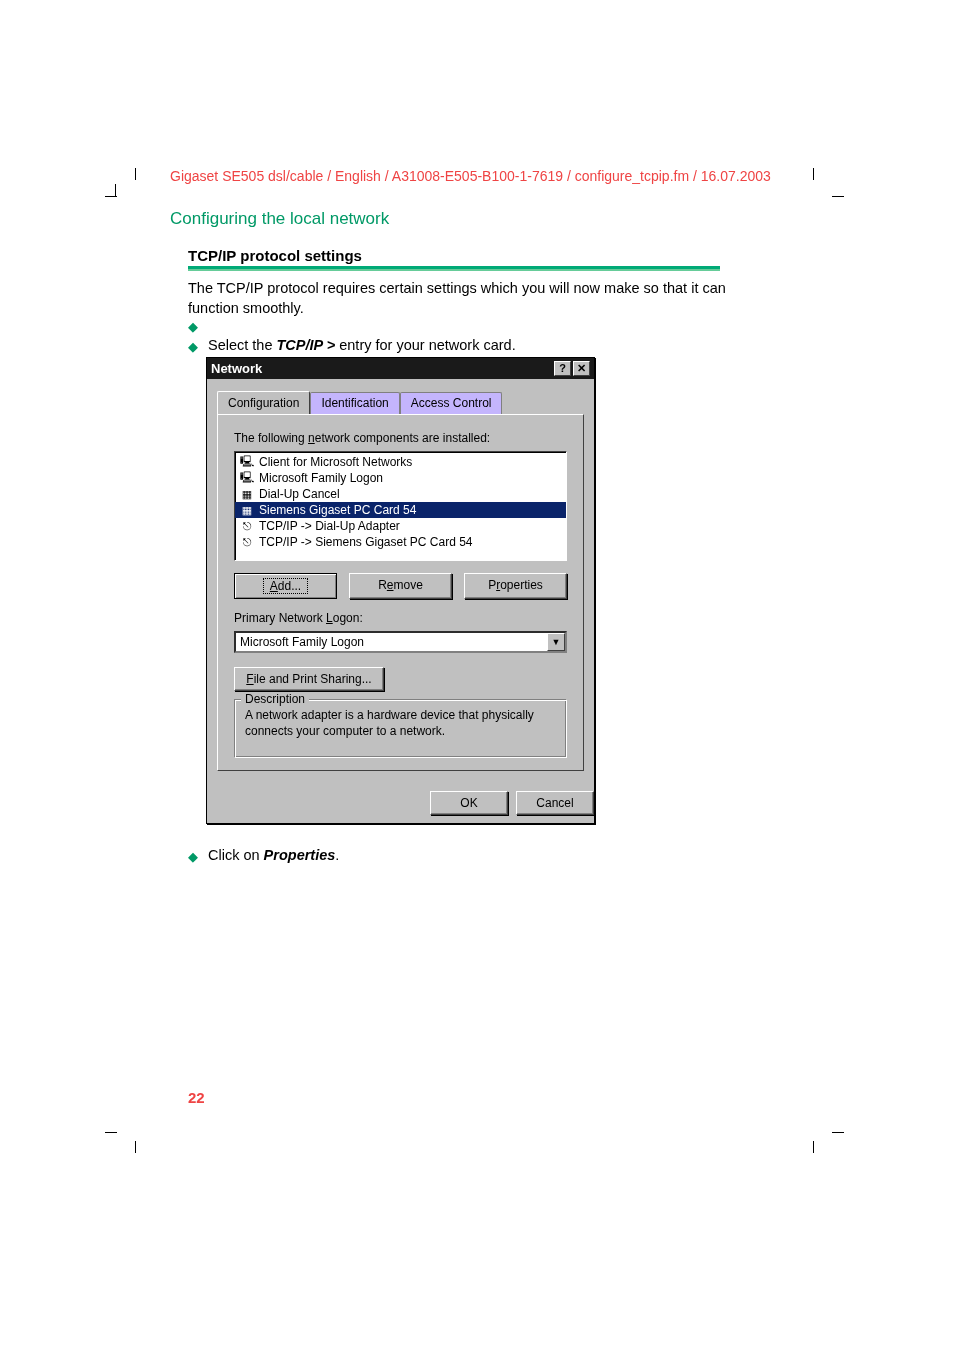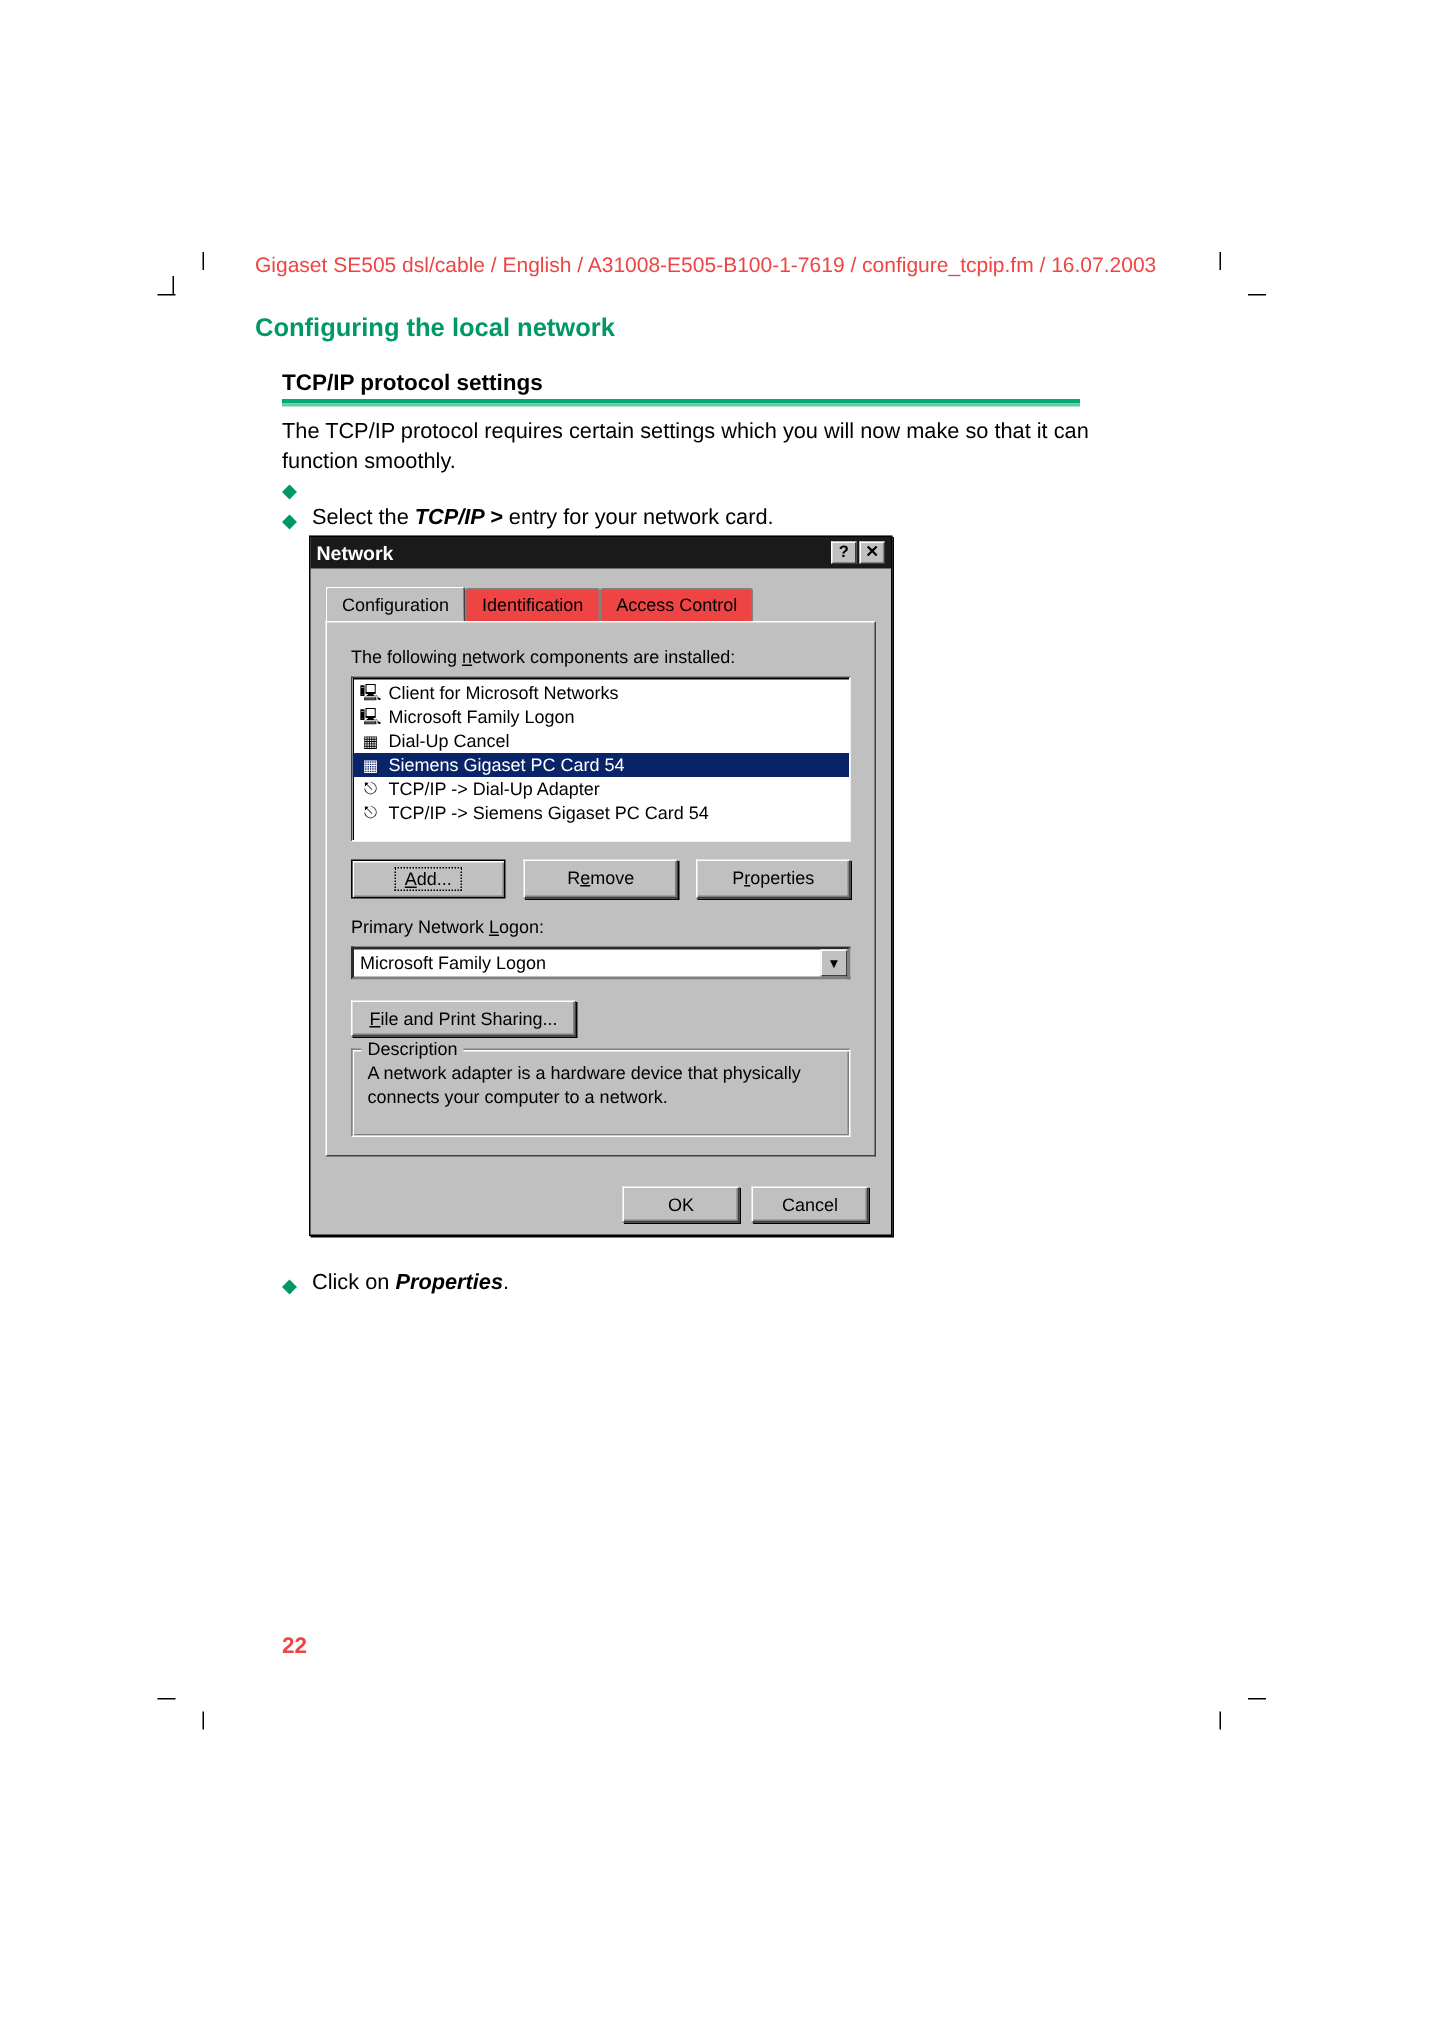--- a/index.html
+++ b/index.html
@@ -29,21 +29,21 @@
     .tick-left-top { position:absolute; top:168px; left:135px; width:1px; height:12px; background:#000; }
     .tick-right-top { position:absolute; top:168px; right:140px; width:1px; height:12px; background:#000; }
     .tick-left-bot { position:absolute; top:1141px; left:135px; width:1px; height:12px; background:#000; }
     .tick-right-bot { position:absolute; top:1141px; right:140px; width:1px; height:12px; background:#000; }
 
     .section-title {
       position: absolute;
       top: 209px;
       left: 170px;
       color: #009966;
-      font-weight: bold;
+      font-weight: normal;
       font-size: 17px;
       text-align: center;
     }
     .sub-title {
       position: absolute;
       top: 247px;
       left: 188px;
       font-weight: bold;
       font-size: 15px;
       color: #000;
@@ -128,21 +128,21 @@
       padding: 8px 10px 10px;
     }
     .tabs {
       display: flex;
       margin-top: 4px;
       position: relative;
     }
     .tab {
       border: 1px solid #808080;
       border-bottom: none;
-      background: #ef4444;
+      background: #c4b5fd;
       padding: 3px 10px 4px;
       font-size: 12px;
       border-top-left-radius: 2px;
       border-top-right-radius: 2px;
       position: relative;
       top: 1px;
       margin-right: 0;
     }
     .tab.active {
       border-color: #fff #404040 #c0c0c0 #fff;
@@ -256,21 +256,21 @@
       top: -8px;
       left: 6px;
       background: #c0c0c0;
       padding: 0 4px;
       font-size: 12px;
     }
     .bottom-btns {
       display: flex;
       justify-content: flex-end;
       gap: 8px;
-      padding: 10px 15px 8px;
+      padding: 10px 0 8px;
       align-items: flex-end;
     }
     .bottom-btns .win-btn { flex: 0 0 78px; }
     .post-bullet {
       position: absolute;
       top: 847px;
       left: 188px;
       width: 540px;
     }
     .page-number {

